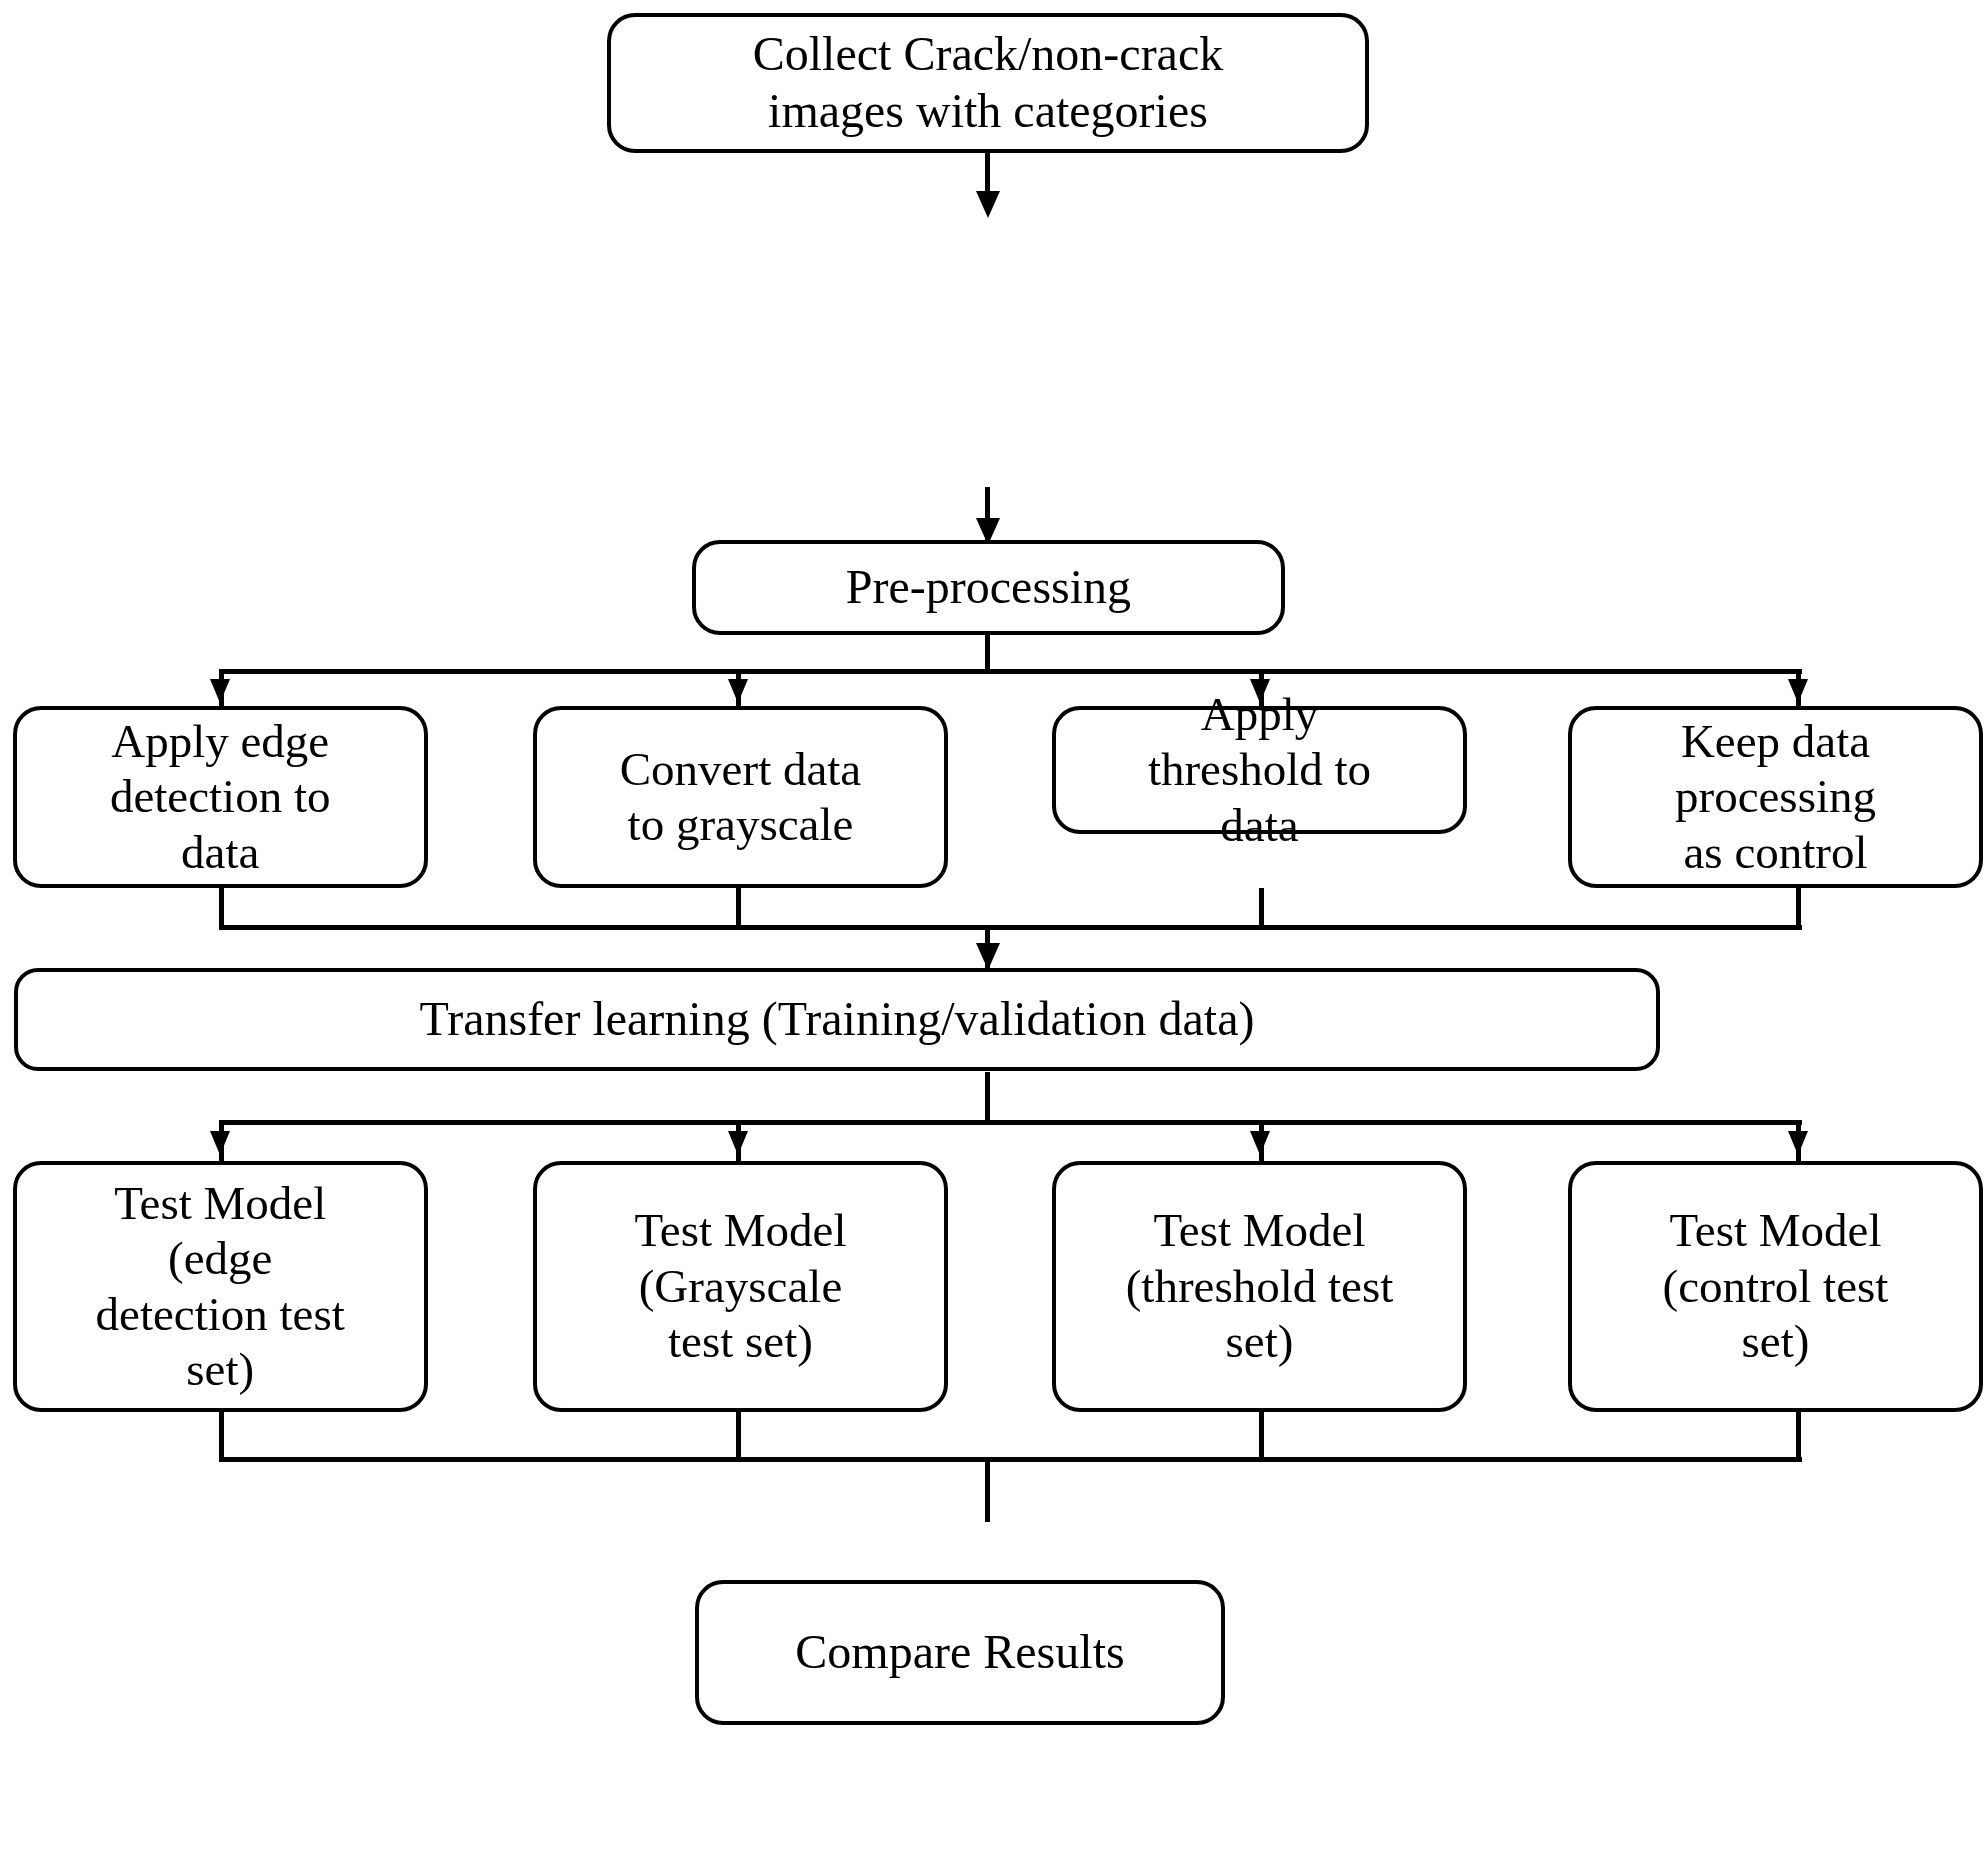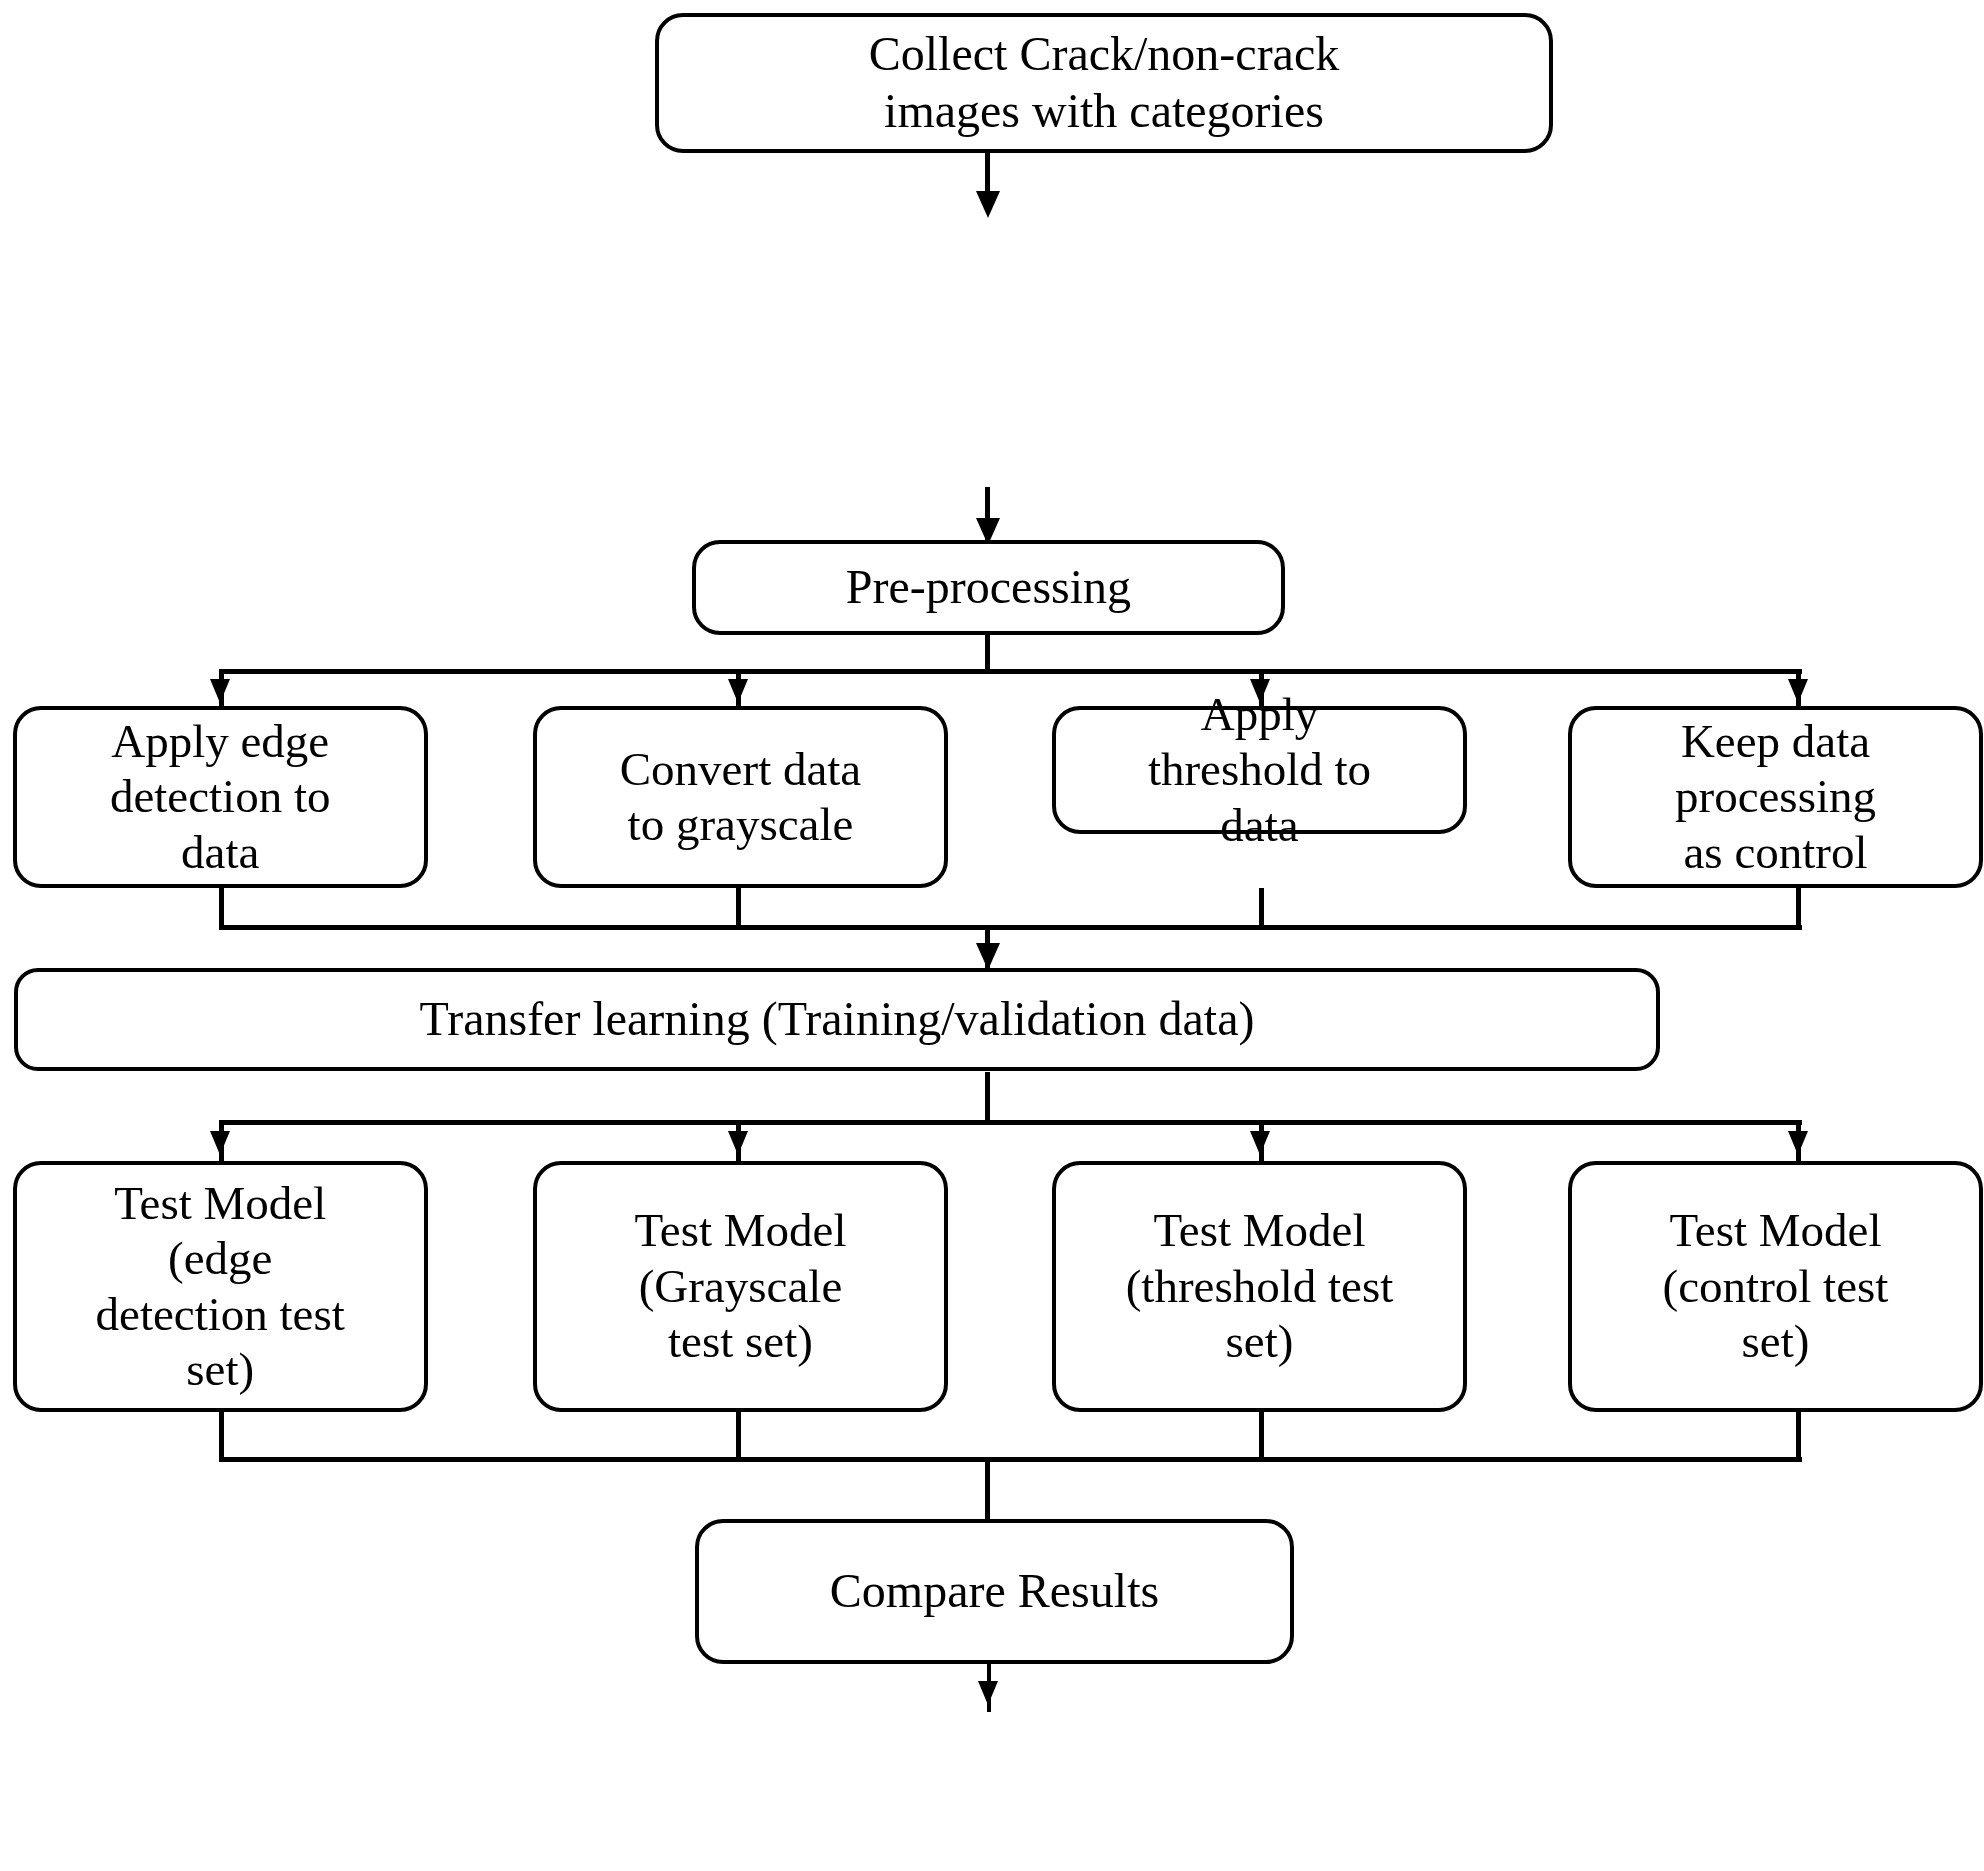--- a/index.html
+++ b/index.html
@@ -90,21 +90,21 @@
     background: #000000;
   }
   .fs-big  { font-size: 48px; }
   .fs-mid  { font-size: 47px; }
 </style>
 </head>
 <body>
 
 <div id="canvas">
 
-  <div class="node fs-big" style="left:607px; top:12.7px; width:898px; height:140px;margin-left:48px;">
+  <div class="node fs-big" style="left:607px; top:12.7px; width:762px; height:140px;">
     <span class="txt">Collect Crack/non-crack
 images with categories</span>
   </div>
 
   <div class="vline" style="left:985px; top:152px; height:51px;"></div>
   <div class="arrowhead" style="left:976px; top:191px;"></div>
 
 
   <div class="vline" style="left:985px; top:487px; height:56px;"></div>
   <div class="arrowhead" style="left:976px; top:518px;"></div>
@@ -203,21 +203,21 @@
 set)</span>
   </div>
 
   <div class="vline" style="left:219px; top:1412px; height:49px;"></div>
   <div class="vline" style="left:736px; top:1412px; height:49px;"></div>
   <div class="vline" style="left:1259px; top:1412px; height:49px;"></div>
   <div class="vline" style="left:1796px; top:1412px; height:49px;"></div>
   <div class="hline" style="left:219px; top:1457px; width:1583px;"></div>
   <div class="vline" style="left:985px; top:1457px; height:65px;"></div>
 
-  <div class="node fs-big" style="left:695px; top:1519px; width:599px; height:145px;font-family:Liberation Serif, serif;">
+  <div class="node fs-big" style="left:695px; top:1580px; width:530px; height:145px;font-family:Liberation Serif, serif;">
     <span class="txt">Compare Results</span>
   </div>
 
   <div class="vline" style="left:987px; top:1664px; width:3.5px; height:48px;"></div>
   <div class="arrowhead arrow-thin" style="left:978px; top:1681px;"></div>
 
 
 </div>
 
 

